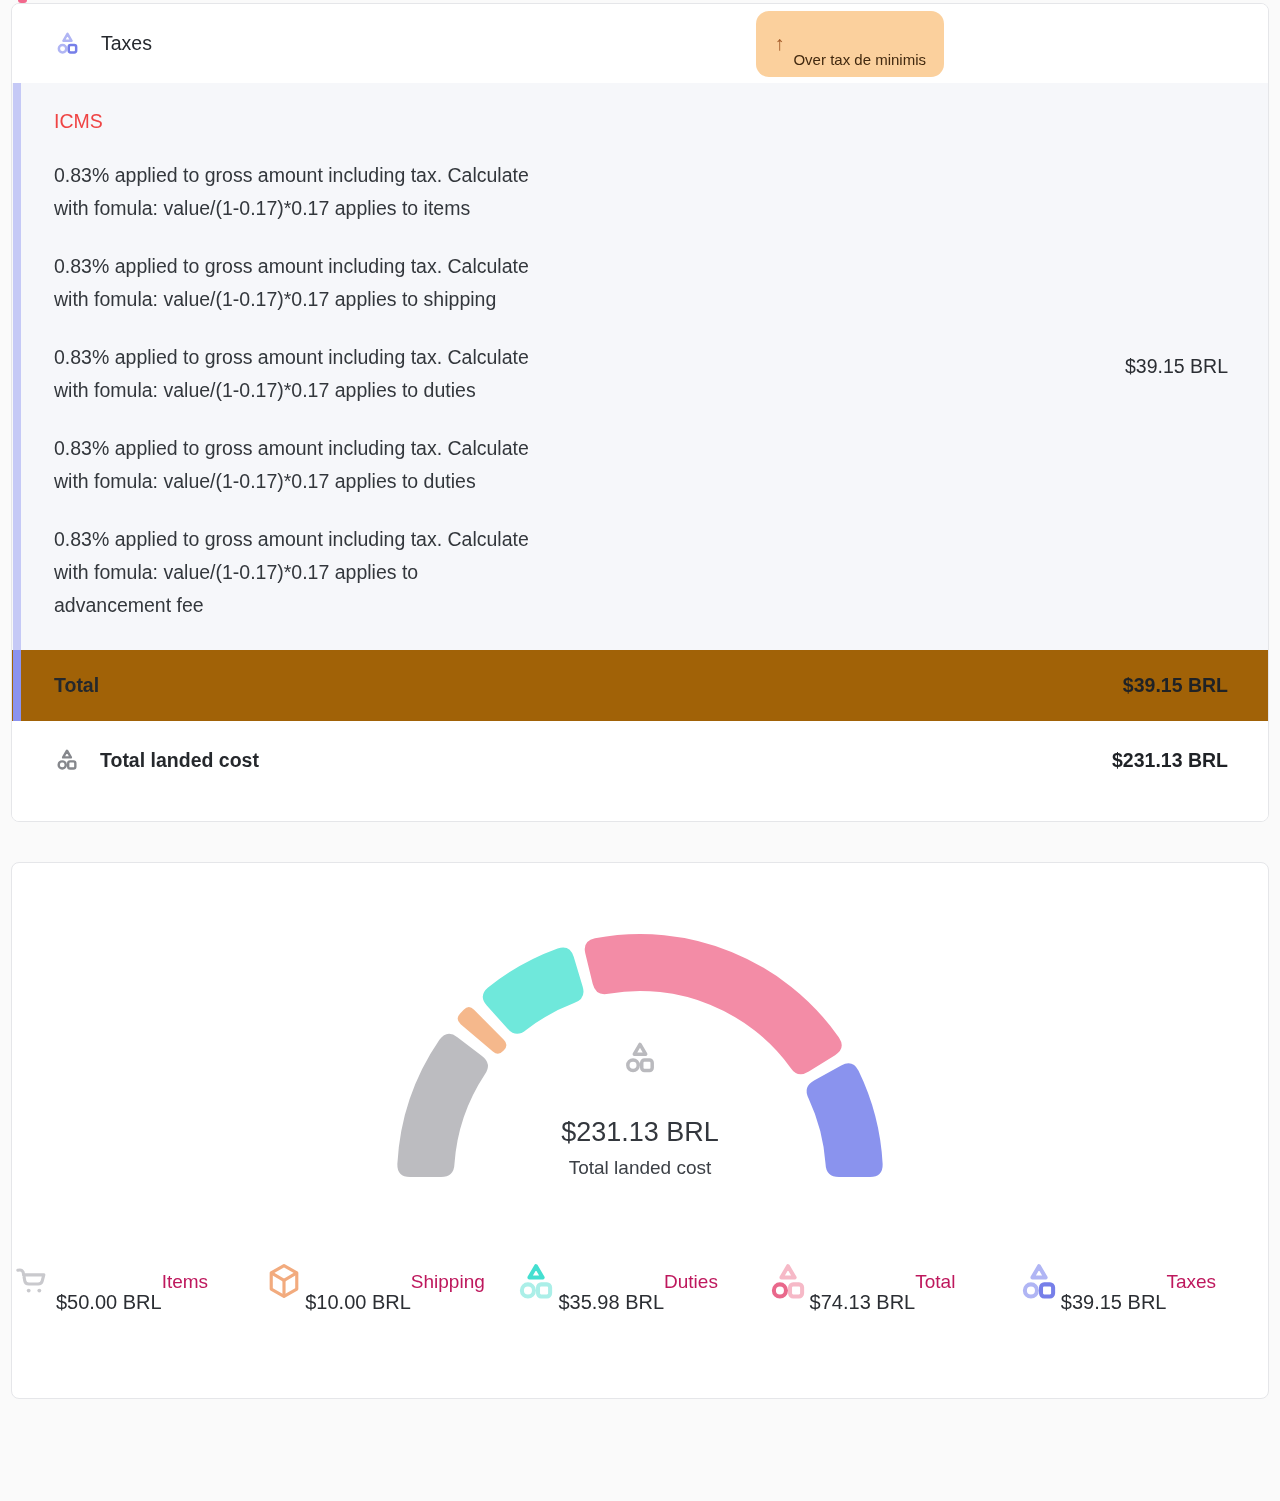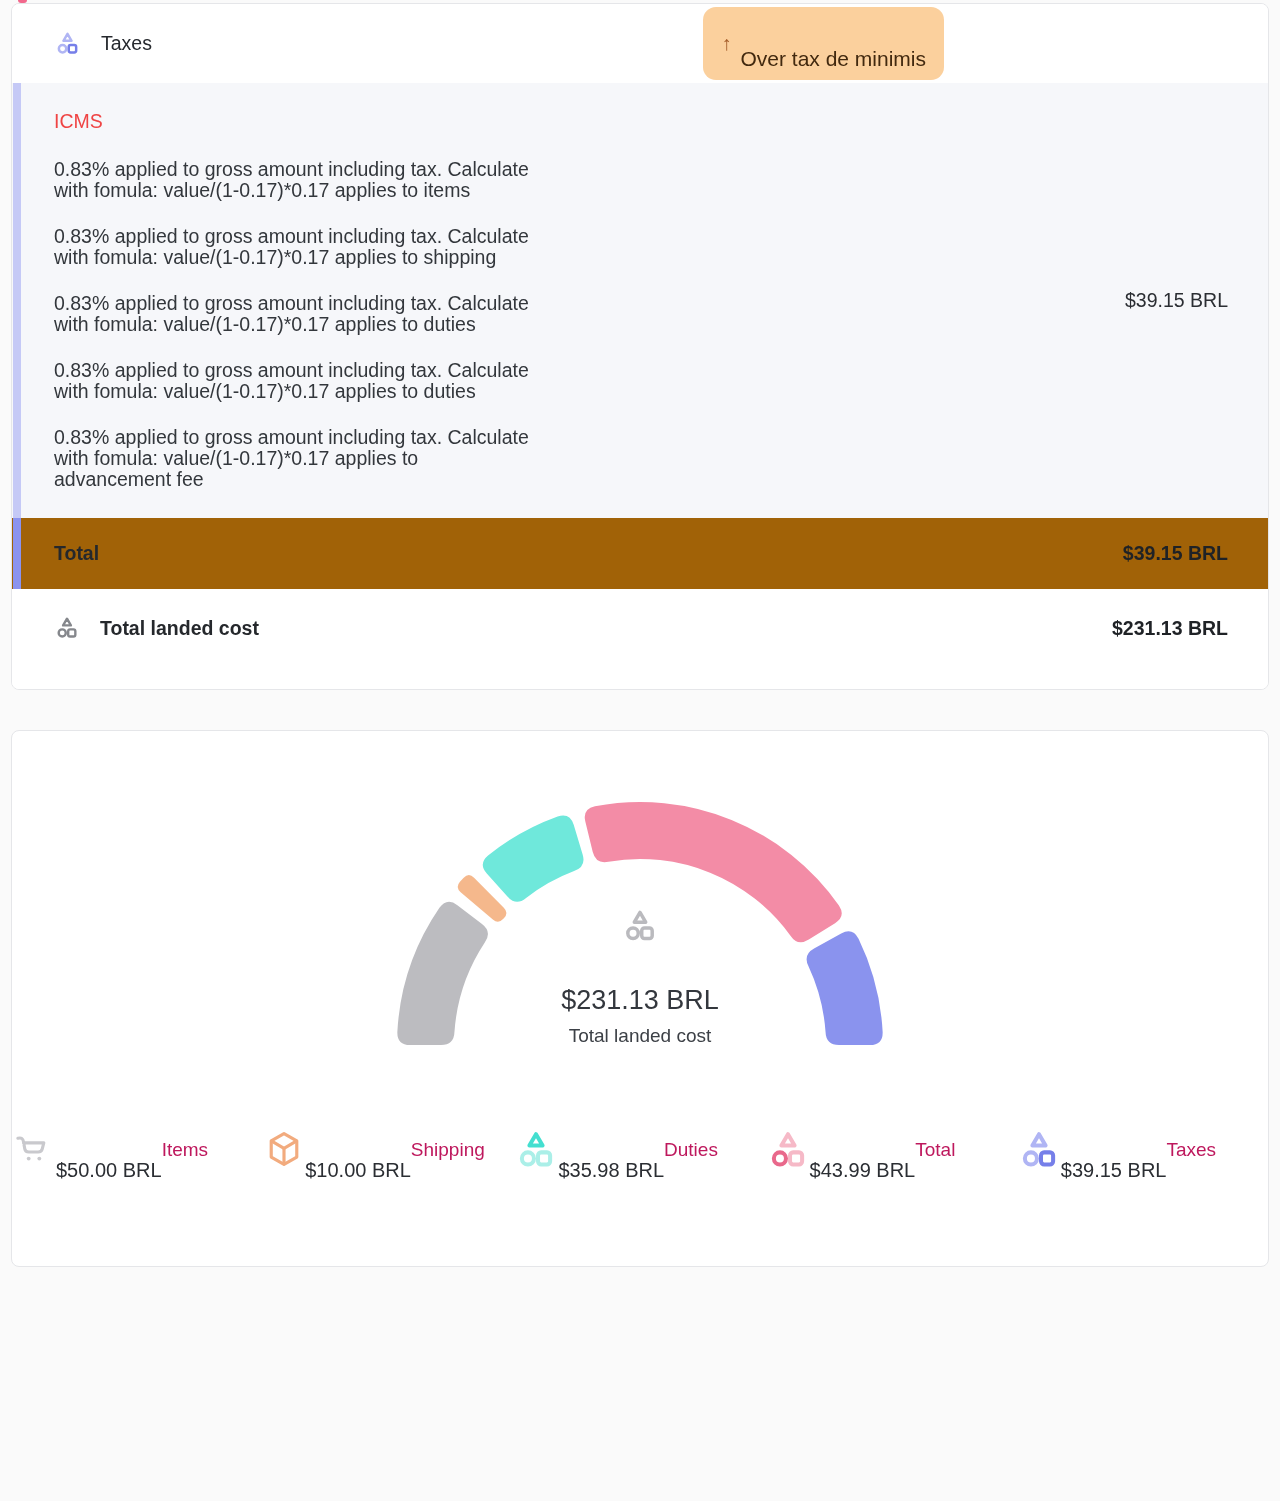--- a/index.html
+++ b/index.html
@@ -13,28 +13,28 @@
   .card { background:#fff; border:1px solid #e5e6e9; border-radius:8px; margin:0 11px; overflow:hidden; }
   .card-taxes { margin-top:3px; }
   .card-breakdown { margin-top:40px; padding:44px 0 84px; }
 
   
   .hdr { display:flex; align-items:center; height:79px; padding:0 24px 0 42px; background:#fff; }
   .hdr-title { margin-left:20px; font-size:19.5px; color:#26292e; }
   .badge { margin-left:auto; margin-right:300px; display:flex; align-items:center; gap:9px;
            background:#fbd09d; border-radius:13px; padding:8px 18px 9px; }
   .badge-arrow { color:#a55d2a; font-size:20px; line-height:1; }
-  .badge-label { color:#42290f; font-size:21px;margin-top:32px; }
+  .badge-label { color:#42290f; font-size:15px;margin-top:32px; }
 
   
   .tax-section { position:relative; background:#f6f7fa; display:flex; padding:27px 40px 28px 42px; }
   .tax-section::before { content:""; position:absolute; left:1px; top:0; bottom:0; width:8px; background:#c5c9f6; }
   .tax-left { width:480px; }
   .tax-name { font-size:19.5px; font-weight:400; color:#ef4444; margin:0 0 26px; }
-  .tax-desc { font-size:19.5px; line-height:21px; color:#33373c; margin:0 0 25px; }
+  .tax-desc { font-size:19.5px; line-height:33px; color:#33373c; margin:0 0 25px; }
   .tax-desc:last-child { margin-bottom:0; }
   .tax-amount { margin-left:auto; align-self:center; font-size:19.5px; color:#2b2e33; }
 
   
   .total-row { position:relative; display:flex; align-items:center; background:#a16207; padding:24px 40px 24px 42px; }
   .total-row::before { content:""; position:absolute; left:1px; top:0; bottom:0; width:8px; background:#8b93ef; }
   .total-label { font-size:19.5px; font-weight:700; color:#25282c; }
   .total-amount { margin-left:auto; font-size:19.5px; font-weight:700; color:#1f2226; }
 
   
@@ -173,21 +173,21 @@
       <div class="leg-value">$35.98 BRL</div>
       <div class="leg-label">Duties</div>
     </div>
 
     <div class="leg-item">
       <div class="leg-icon">
         <svg class="logo ic-fees" width="44" height="44">
             <use href="#logo-shapes"></use>
           </svg>
       </div>
-      <div class="leg-value">$43.99 BRL</div>
+      <div class="leg-value">$74.13 BRL</div>
       <div class="leg-label">Total</div>
     </div>
 
     <div class="leg-item">
       <div class="leg-icon">
         <svg class="logo ic-taxes" width="44" height="44">
             <use href="#logo-shapes"></use>
           </svg>
       </div>
       <div class="leg-value">$39.15 BRL</div>

